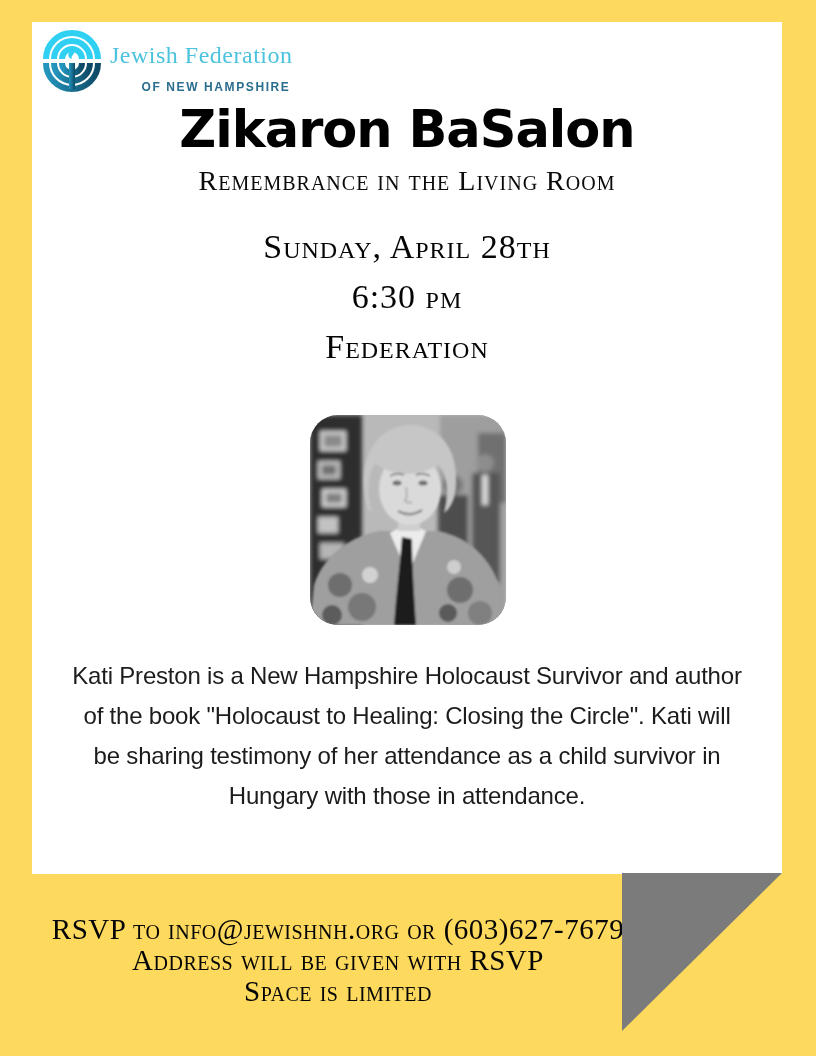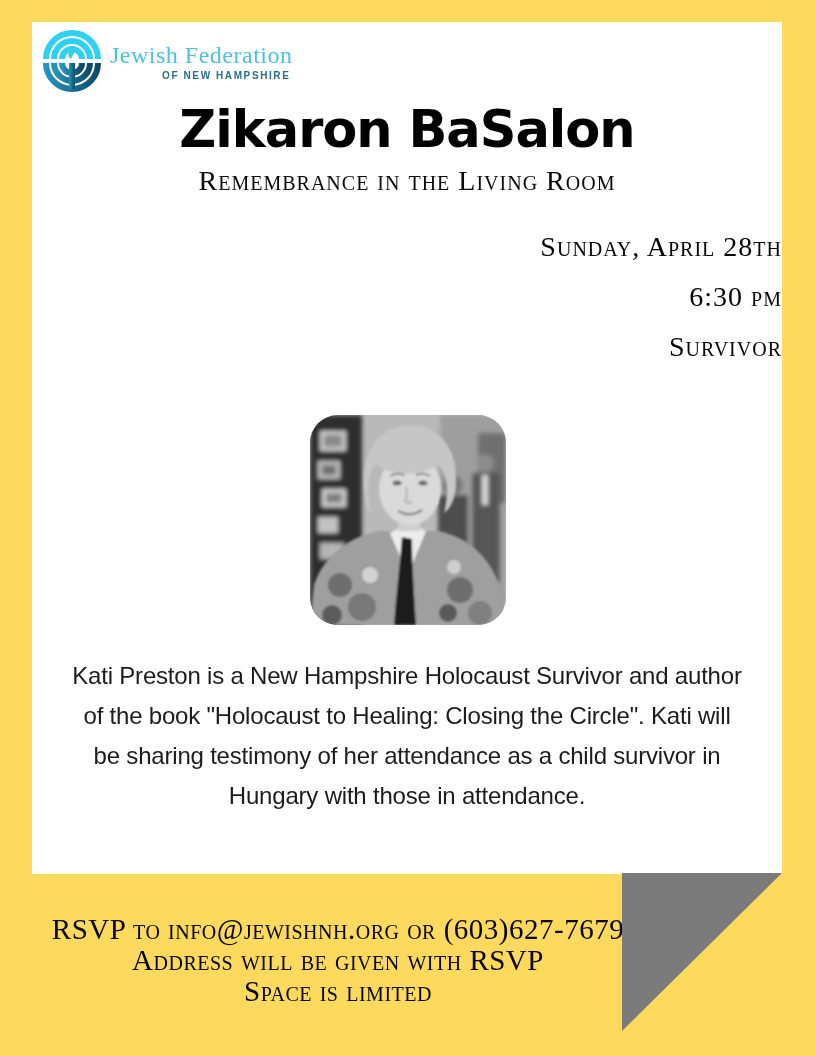--- a/index.html
+++ b/index.html
@@ -34,45 +34,45 @@
   }
   .logo-icon{width:64px;height:64px;display:block;}
   .logo-text{margin-left:6px;padding-top:13px;}
   .logo-name{
     font-family:"Liberation Serif", serif;
     font-size:24px; color:var(--logo-name);
     letter-spacing:.5px; line-height:1;
   }
   .logo-sub{
     font-family:"Liberation Sans", sans-serif;
-    font-size:10px; font-weight:bold; color:var(--logo-sub);
+    font-size:12px; font-weight:bold; color:var(--logo-sub);
     letter-spacing:1.6px; text-align:right;
-    margin-top:3px; padding-right:2px;
+    margin-top:13px; padding-right:2px;
   }
   
   .title{
     position:absolute; left:0; top:78px; width:100%;
     text-align:center;
     font-family:"DejaVu Sans", sans-serif;
     font-weight:900; font-size:51px;
     letter-spacing:-1px;
     color:#000;
   }
   .subtitle{
     position:absolute; left:0; top:143px; width:100%;
     text-align:center;
     font-variant:small-caps;
     font-size:28px; letter-spacing:1px;
     color:#0a0a0a;
   }
   .when{
     position:absolute; left:0; top:200px; width:100%;
-    text-align:right;
+    text-align:center;
     font-variant:small-caps;
-    font-size:28px; line-height:50px; letter-spacing:1px;
+    font-size:34px; line-height:50px; letter-spacing:1px;
     color:#050505;
   }
   
   .photo{
     position:absolute; left:278px; top:393px;
     width:196px; height:210px;
     border-radius:28px; overflow:hidden;
     background:#bdbdbd;
   }
   .photo svg{display:block;width:100%;height:100%;}
@@ -132,21 +132,21 @@
       <div class="logo-sub">OF NEW HAMPSHIRE</div>
     </div>
   </div>
 
   <div class="title">Zikaron BaSalon</div>
   <div class="subtitle">Remembrance in the Living Room</div>
 
   <div class="when">
     <div>Sunday, April 28th</div>
     <div>6:30 pm</div>
-    <div>Survivor</div>
+    <div>Federation</div>
   </div>
 
   <div class="photo">
     <svg viewBox="0 0 196 210" preserveAspectRatio="none" aria-hidden="true">
       <defs>
         <filter id="blur2">
             <feGaussianBlur stdDeviation="2.2"></feGaussianBlur>
           </filter>
         <filter id="blur1">
             <feGaussianBlur stdDeviation="1"></feGaussianBlur>

